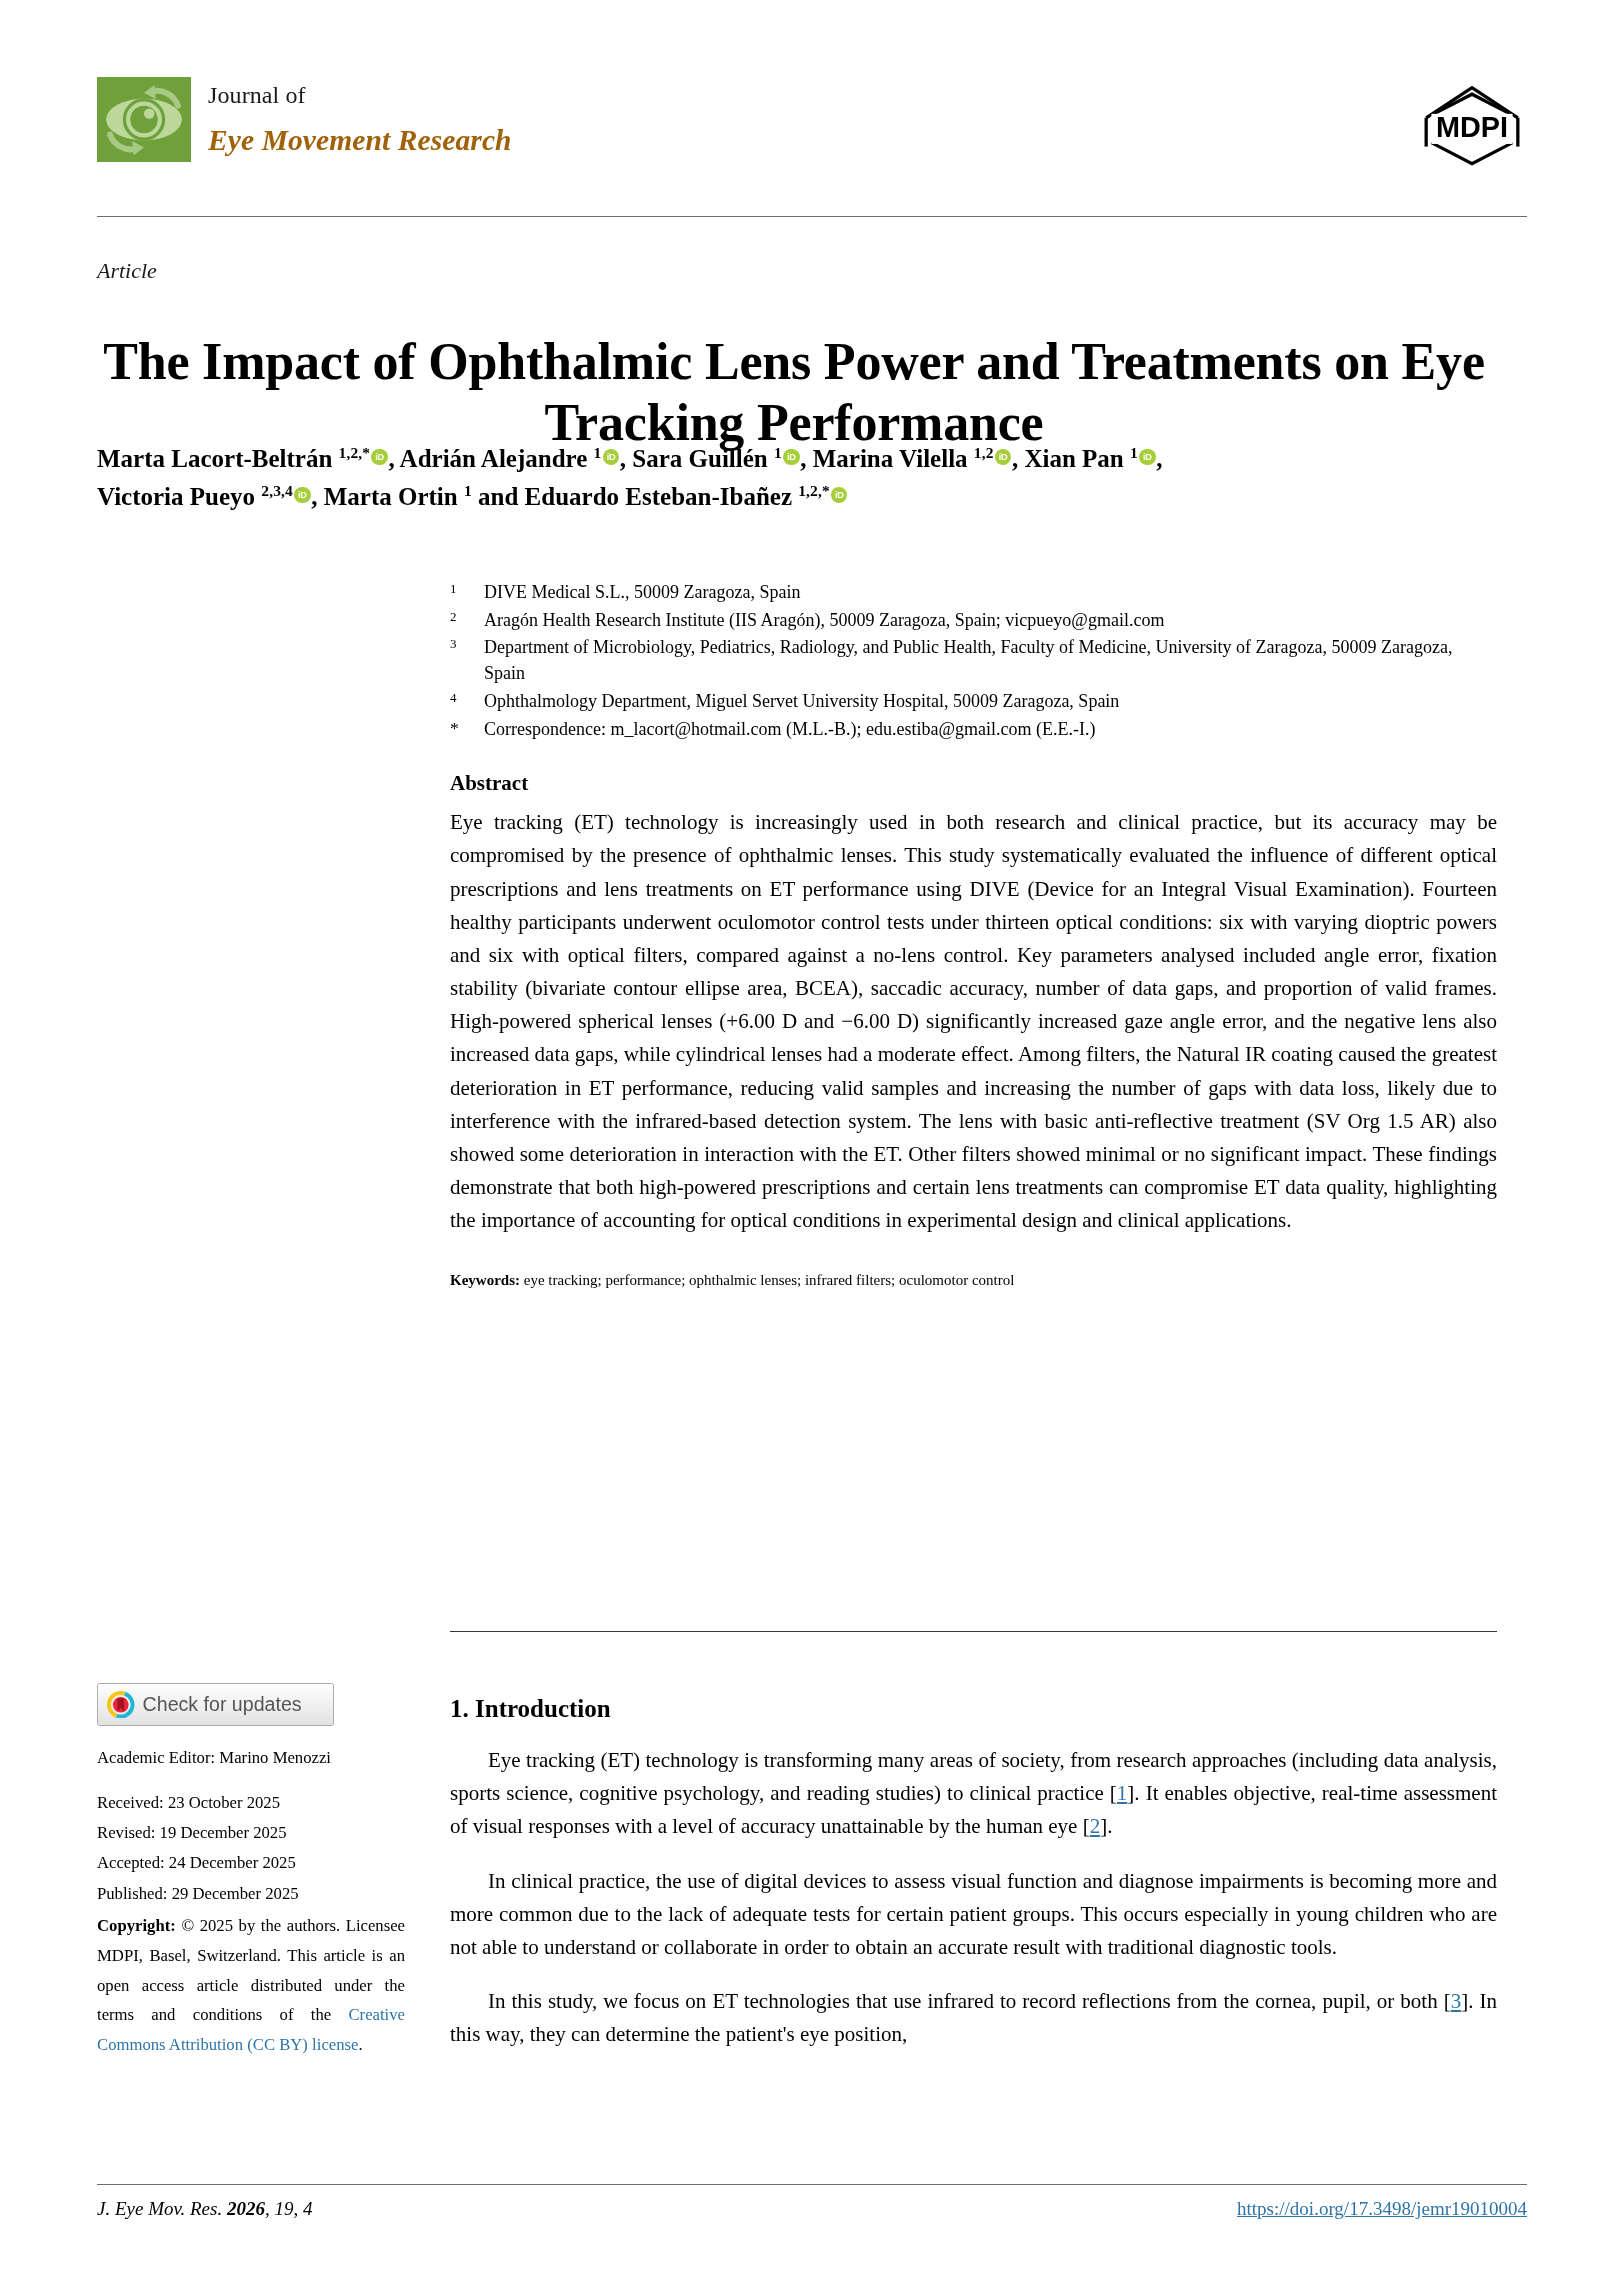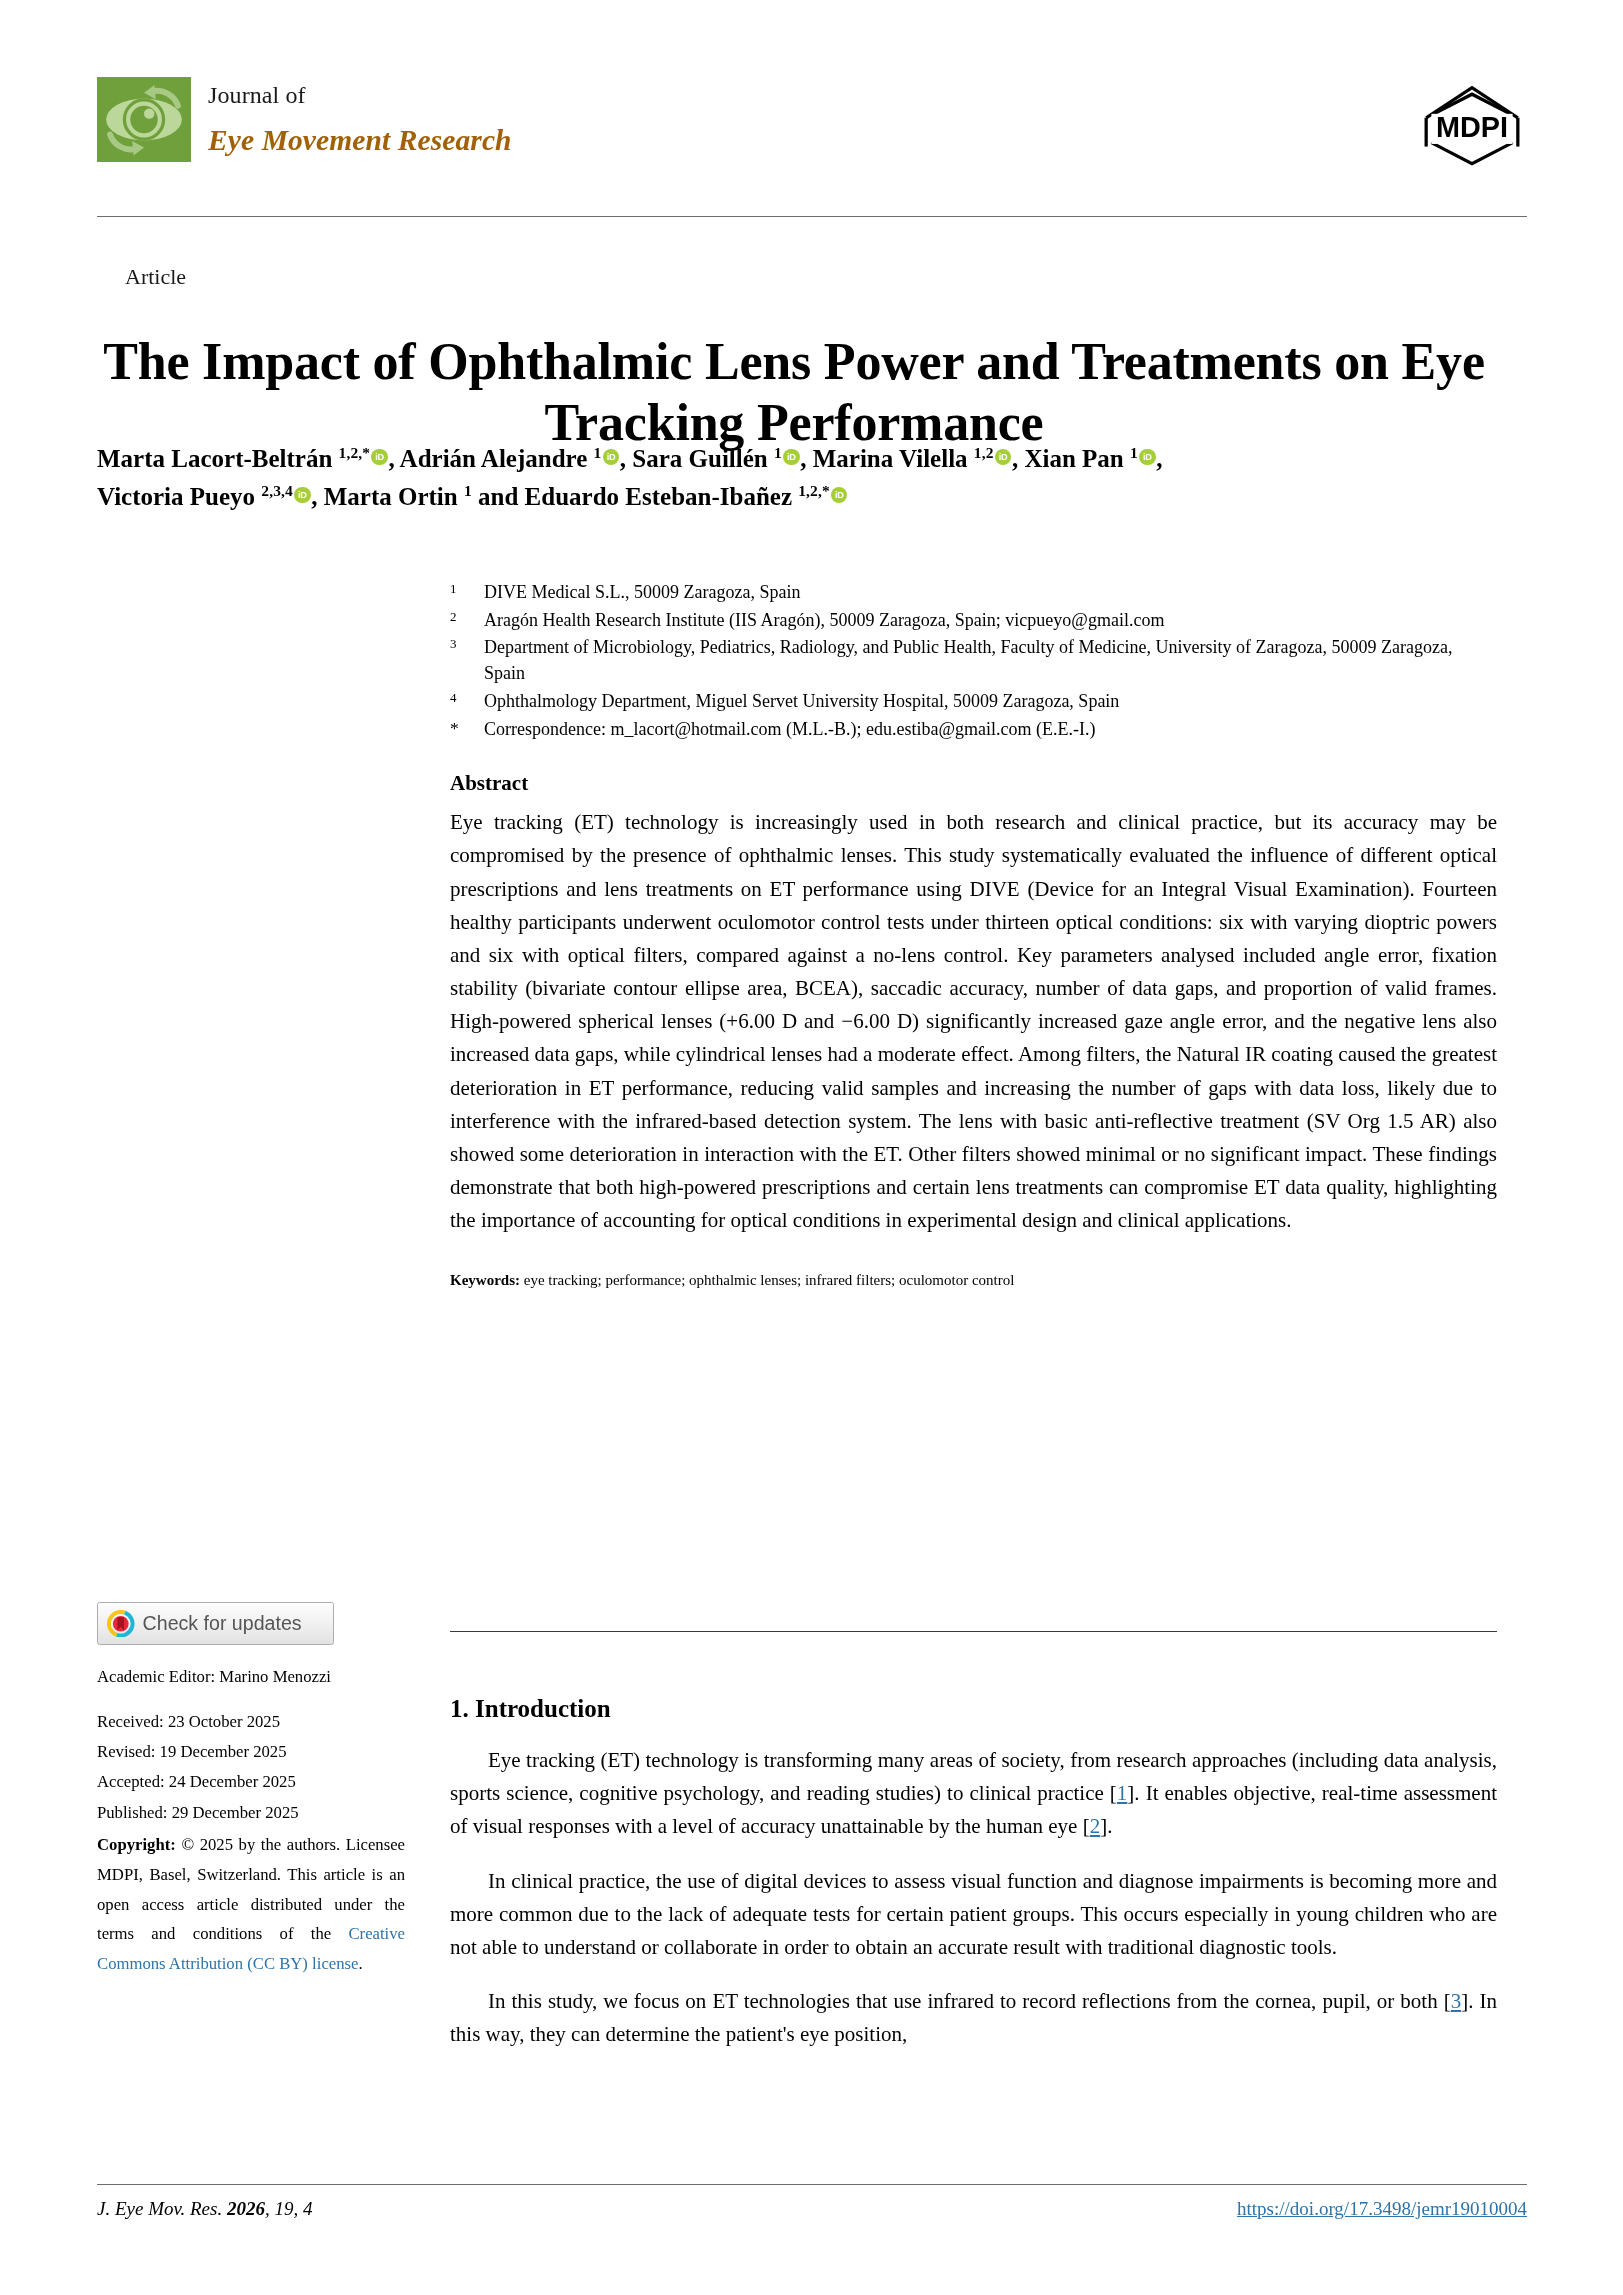--- a/index.html
+++ b/index.html
@@ -74,25 +74,25 @@
     top: 216px;
     width: 1430px;
     height: 1.3px;
     background: #6e6e6e;
   }
 
   
   .article-type {
     position: absolute;
     left: 97px;
-    top: 264px;
+    top: 258px;
     font-size: 22px;
+    font-style: italic;
     font-family: "Liberation Serif", serif;
     color: #1a1a1a;
-    margin-left: 28px;
   }
   .paper-title {
     position: absolute;
     left: 100px;
     top: 296px;
     width: 1388px;
     font-size: 52px;
     font-weight: bold;
     line-height: 1.18;
     letter-spacing: -0.2px;
@@ -182,21 +182,21 @@
     top: 1631px;
     width: 1047px;
     height: 1.3px;
     background: #3a3a3a;
   }
 
   
   .sidebar {
     position: absolute;
     left: 97px;
-    top: 1602px;
+    top: 1683px;
     width: 308px;
     font-family: "Liberation Serif", serif;
   }
   .crossmark {
     width: 237px;
     height: 43px;
     border: 0.7px solid #adadad;
     border-radius: 2.6px;
     background: linear-gradient(180deg, #fdfdfd 0%, #f0f0f0 52%, #e2e2e2 100%);
     display: flex;

